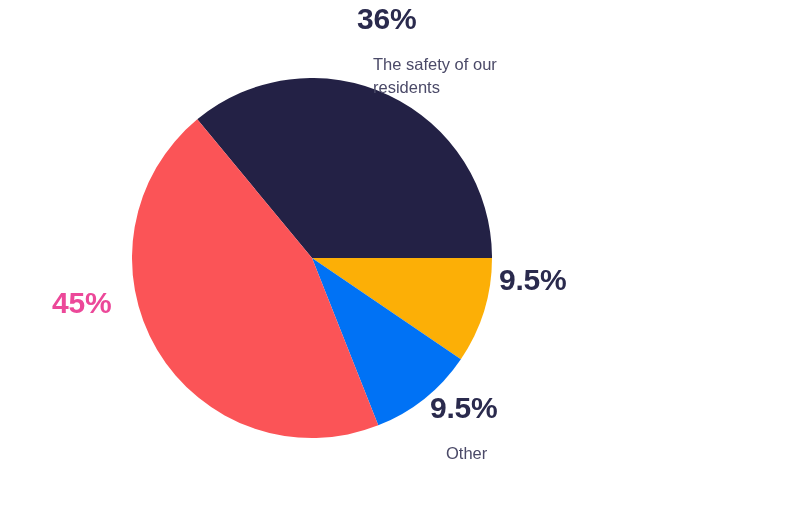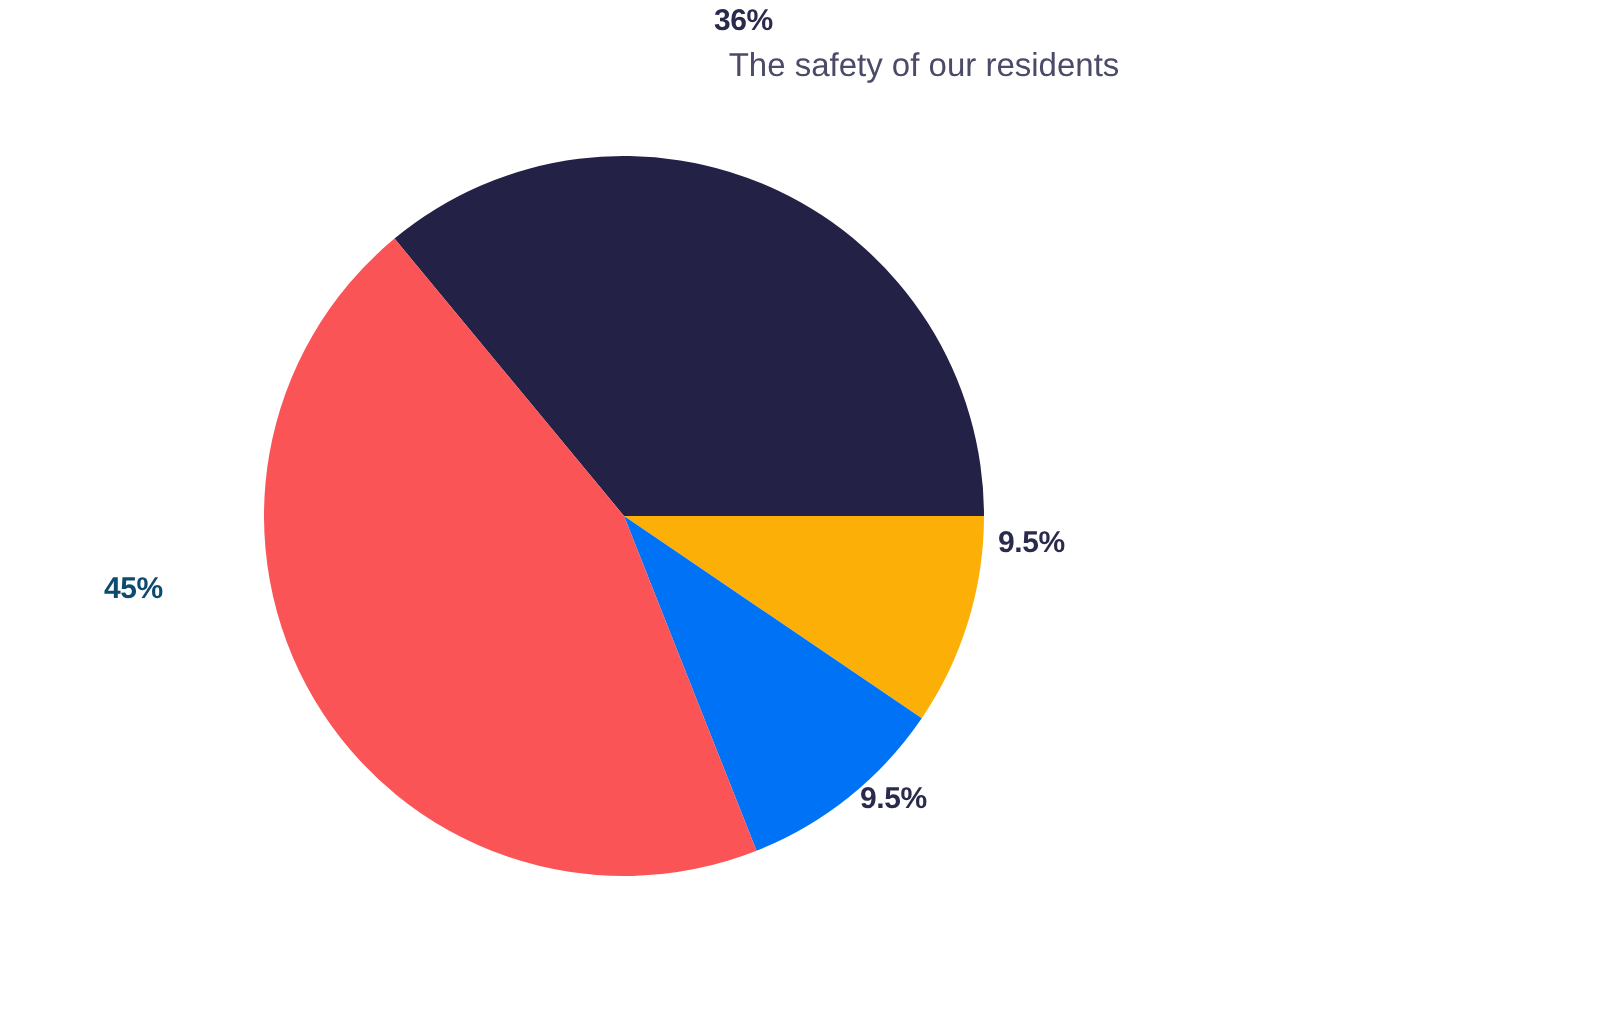--- a/index.html
+++ b/index.html
@@ -31,46 +31,45 @@
     width: 360px;
     height: 360px;
   }
   .pie-svg { display: block; width: 360px; height: 360px; }
 
   
   .label {
     position: absolute;
   }
   .label .pct {
-    font-size: 15px;
+    font-size: 30px;
     font-weight: bold;
     line-height: 1.15;
     letter-spacing: -0.2px;
     margin: 0 0 3px 0;
     white-space: nowrap;
   }
   .label .desc {
     font-size: 16.5px;
     font-weight: normal;
     line-height: 1.42;
     color: #4b4a68;
-    margin: 0;
-    text-align: center;
+    margin: 16px;
   }
 
   
   #label-safety   { left: 357px; top: 2px;   width: 210px; }
   #label-access   { left: 499px; top: 263px; width: 230px; }
   #label-other    { left: 430px; top: 391px; width: 140px; }
   #label-revenue  { left: 52px;  top: 286px; width: 170px; }
 
   #label-safety  .pct,
   #label-access  .pct,
   #label-other   .pct { color: #2a2a4d; }
-  #label-revenue .pct { color: #0c4a6e; }
+  #label-revenue .pct { color: #ec4899; }
 </style>
 </head>
 <body>
 
 <div id="chart-root">
 
   <div class="pie-wrap">
     <svg class="pie-svg" viewBox="0 0 360 360">
       <g id="slice-group">
           <path d="M 180 180 L 65.26 41.31 A 180 180 0 0 1 360.00 180.00 Z" fill="#232145"></path>
@@ -85,19 +84,20 @@
     <p class="pct">36%</p>
     <p class="desc">The safety of our residents</p>
   </div>
 
   <div class="label" id="label-access">
     <p class="pct">9.5%</p>
   </div>
 
   <div class="label" id="label-other">
     <p class="pct">9.5%</p>
+    <p class="desc">Other</p>
   </div>
 
   <div class="label" id="label-revenue">
     <p class="pct">45%</p>
   </div>
 
 </div>
 
 </body></html>

